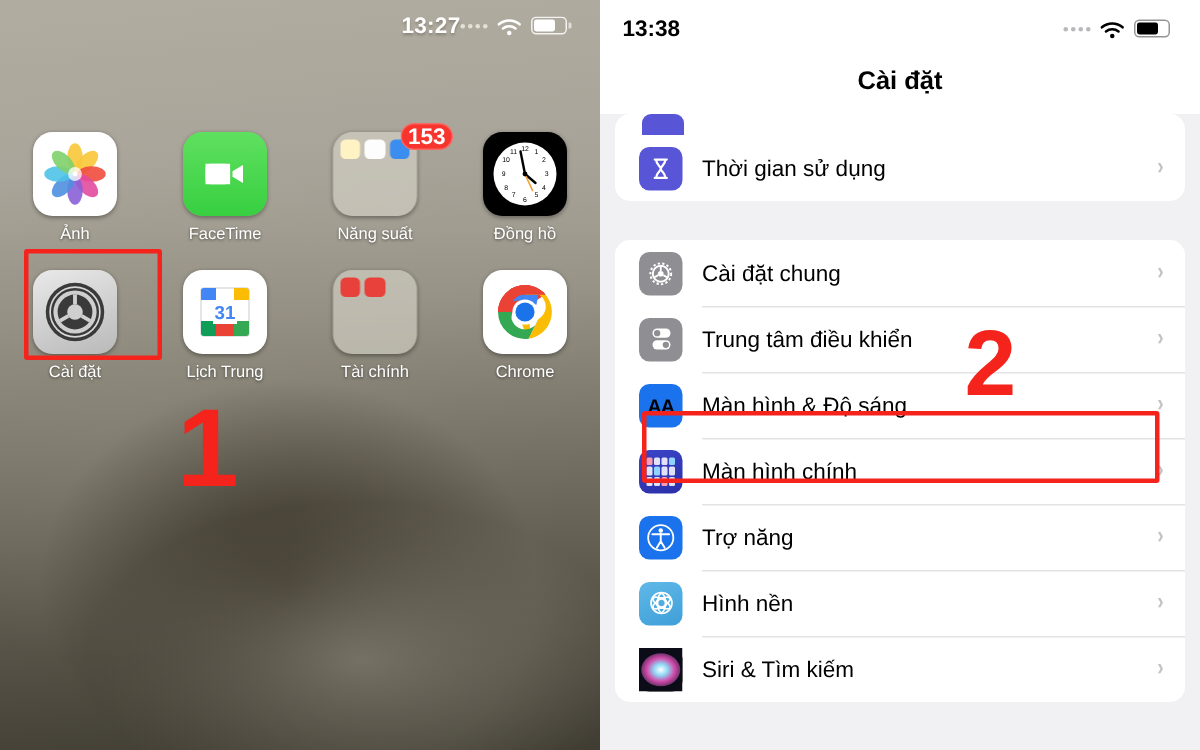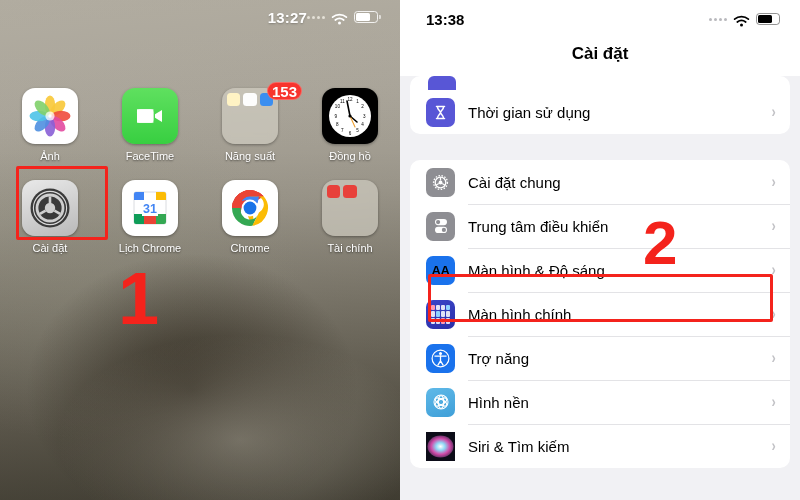--- a/index.html
+++ b/index.html
@@ -83,21 +83,21 @@
     position: absolute; color: #f4231c; font-weight: bold; z-index: 8;
     font-family: "Liberation Sans", sans-serif; line-height: 1;
   }
 
   
   .settings {
     position: relative; width: 400px; height: 500px; background: #f1f1f4; overflow: hidden;
   }
   .sb-right-panel {
     height: 38px; display: flex; align-items: center; justify-content: space-between;
-    padding: 0 20px 0 26px; background: #fff;
+    padding: 0 20px 0 15px; background: #fff;
   }
   .sb-time-r { color: #000; font-size: 15px; font-weight: bold; }
   .dots-d i { background: #b9b9bd; }
   .batt-d { border-color: rgba(0,0,0,.42); }
   .batt-d i { background: #000; }
   .nav-title {
     background: #fff; text-align: center; font-size: 17px; font-weight: bold;
     color: #000; padding: 6px 0 12px;
   }
   .scroll { position: relative; }
@@ -280,21 +280,36 @@
             <rect x="7" y="7" width="32" height="32" rx="2" fill="#fff" stroke="#dadce0"></rect>
             <path d="M7 9a2 2 0 0 1 2-2h8v8H7z" fill="#4285f4"></path>
             <path d="M29 7h8a2 2 0 0 1 2 2v6h-10z" fill="#fbbc05"></path>
             <path d="M39 29v8a2 2 0 0 1-2 2h-8v-10z" fill="#34a853"></path>
             <path d="M7 29h10v10H9a2 2 0 0 1-2-2z" fill="#0f9d58"></path>
             <path d="M29 39H17v-10h12z" fill="#ea4335"></path>
             <rect x="15" y="15" width="16" height="16" fill="#fff"></rect>
             <text x="23" y="27.5" font-size="12.5" font-family="Liberation Sans" font-weight="bold" fill="#4285f4" text-anchor="middle">31</text>
           </svg>
         </div>
-        <div class="app-label">Lịch Chrome</div>
+        <div class="app-label">Lịch Trung</div>
+      </div>
+
+      <div class="app">
+        <div class="app-icon ic-folder">
+          <span class="mini" style="background:#e8413b"></span>
+          <span class="mini" style="background:#e8413b"></span>
+          <span class="mini"></span>
+          <span class="mini"></span>
+          <span class="mini"></span>
+          <span class="mini"></span>
+          <span class="mini"></span>
+          <span class="mini"></span>
+          <span class="mini"></span>
+        </div>
+        <div class="app-label">Tài chính</div>
       </div>
 
       <div class="app">
         <div class="app-icon ic-chrome">
           <svg width="46" height="46" viewBox="0 0 46 46">
             <g transform="translate(23,23)">
               <circle r="18" fill="#fff"></circle>
               <path d="M-18 0A18 18 0 0 1 13.6-11.7L2.6-4.5A9 9 0 0 0-9.1 4.5z" fill="#ea4335" transform="rotate(0)"></path>
               <path d="M13.6-11.7A18 18 0 0 1 7-1.2L-6 5.2 2.6-4.5z" fill="#fbbc05" transform="rotate(118)"></path>
               <path d="M13.6-11.7A18 18 0 0 1 7 15.5L0 9 9 0z" fill="#4285f4" transform="rotate(238)"></path>
@@ -304,35 +319,20 @@
                 <path d="M-18 0A18 18 0 0 0 2.4 17.8L9 4.6A9 9 0 0 1-9 0z" fill="#34a853"></path>
                 <path d="M2.4 17.8A18 18 0 0 0 13.6-11.7H0A9 9 0 0 1 9 4.6z" fill="#fbbc05"></path>
                 <path d="M-18 0A18 18 0 0 1 13.6-11.7H0A9 9 0 0 0-9 0z" fill="#ea4335"></path>
               </g>
               <circle r="8.4" fill="#fff"></circle>
                 <circle r="6.4" fill="#1a73e8"></circle>
             </g>
             </svg>
         </div>
         <div class="app-label">Chrome</div>
-      </div>
-
-      <div class="app">
-        <div class="app-icon ic-folder">
-          <span class="mini" style="background:#e8413b"></span>
-          <span class="mini" style="background:#e8413b"></span>
-          <span class="mini"></span>
-          <span class="mini"></span>
-          <span class="mini"></span>
-          <span class="mini"></span>
-          <span class="mini"></span>
-          <span class="mini"></span>
-          <span class="mini"></span>
-        </div>
-        <div class="app-label">Tài chính</div>
       </div>
 
     </div>
 
     <div class="redbox" style="left:16px; top:166px; width:92px; height:74px;"></div>
 
     <div class="marker" style="left:118px; top:262px; font-size:74px;">1</div>
   </div>
 
   <div class="settings">

